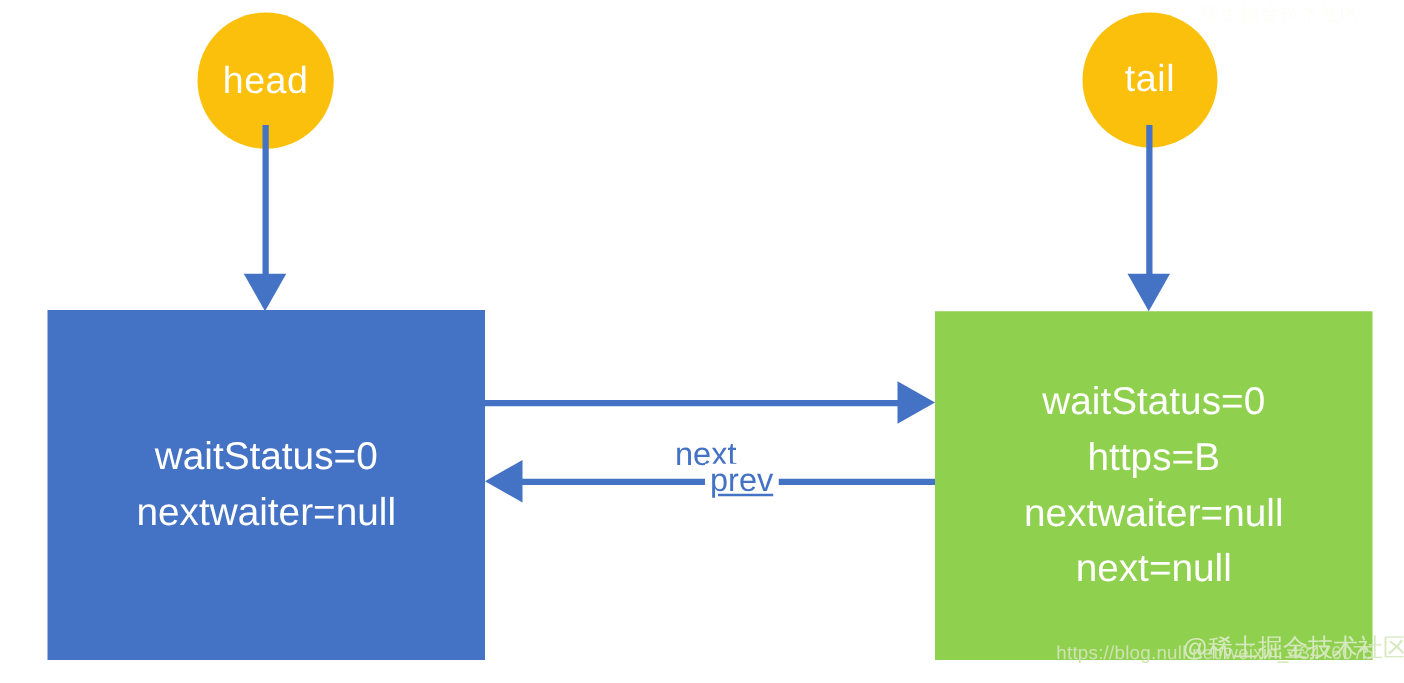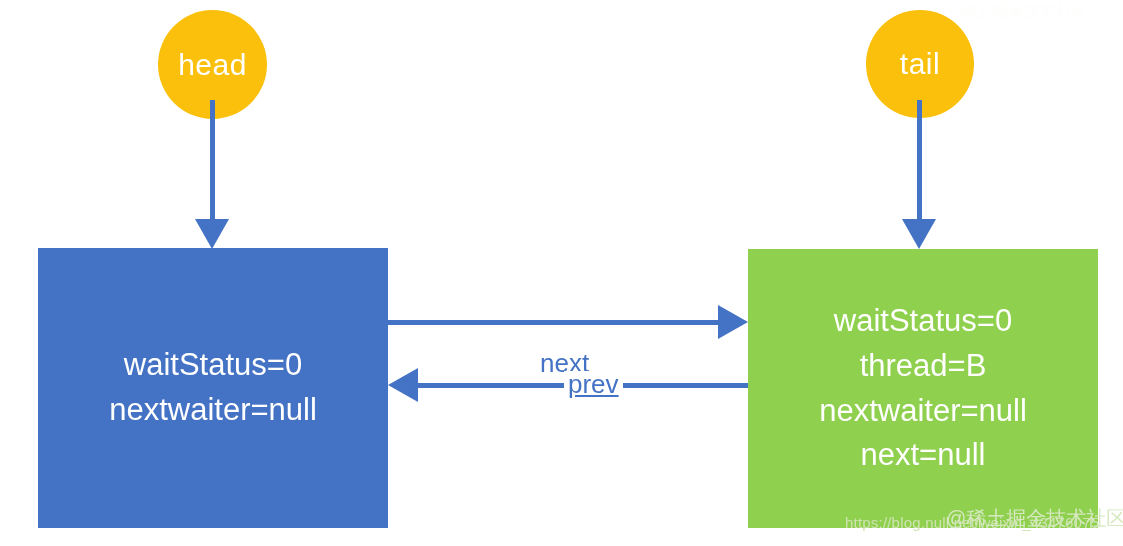--- a/index.html
+++ b/index.html
@@ -159,21 +159,21 @@
   <div id="tail-arrow-line" class="v-line"></div>
   <div id="tail-arrow-head" class="v-arrowhead"></div>
 
   <div id="head-node-box" class="node-box">
     <span class="node-field">waitStatus=0</span>
     <span class="node-field">nextwaiter=null</span>
   </div>
 
   <div id="tail-node-box" class="node-box">
     <span class="node-field">waitStatus=0</span>
-    <span class="node-field">thread=B</span>
+    <span class="node-field">https=B</span>
     <span class="node-field">nextwaiter=null</span>
     <span class="node-field">next=null</span>
   </div>
 
   <div id="next-line" class="h-line"></div>
   <div id="next-arrow-head" class="h-arrowhead-right"></div>
   <div id="next-label" class="edge-label">next</div>
 
   <div id="prev-line" class="h-line"></div>
   <div id="prev-arrow-head" class="h-arrowhead-left"></div>

